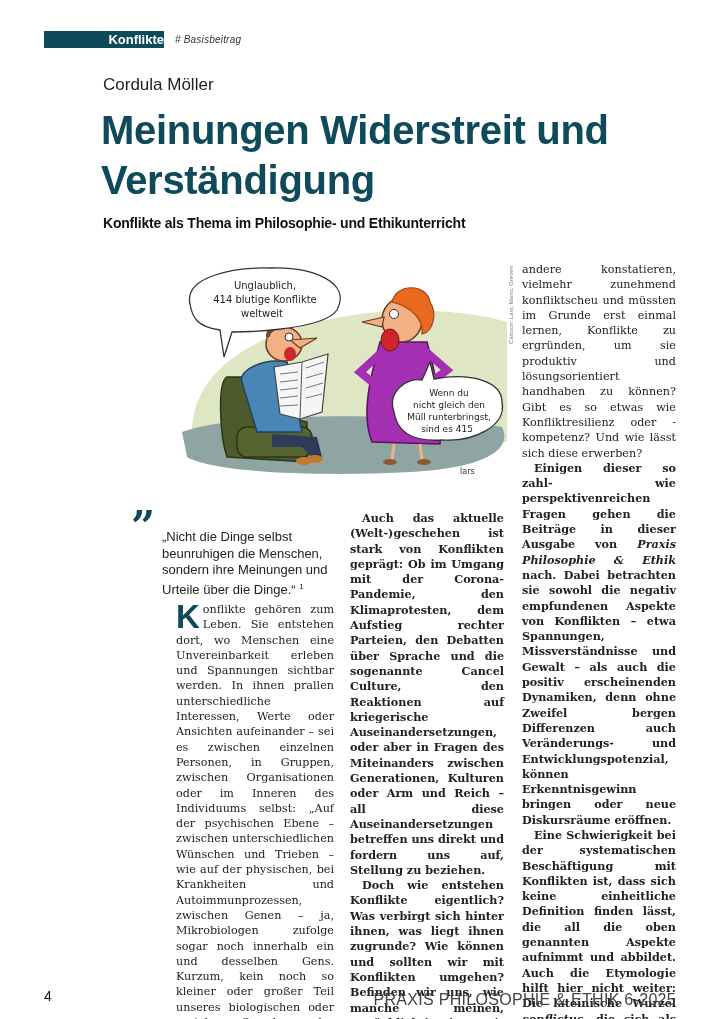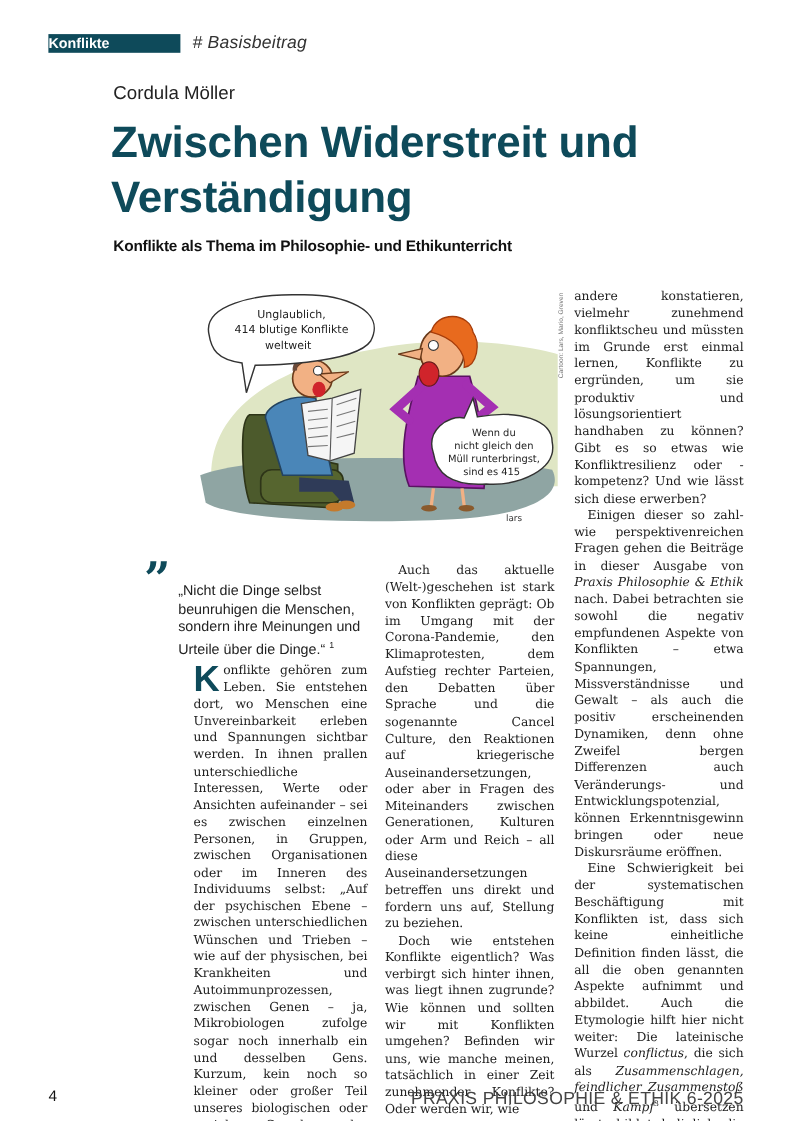--- a/index.html
+++ b/index.html
@@ -1,54 +1,54 @@
 <!DOCTYPE html>
 <html><head>
 <meta charset="utf-8">
 <style>
   html, body { margin: 0; padding: 0; background: #ffffff; }
   body { width: 720px; height: 1019px; position: relative; overflow: hidden; color: #222; }
   .sans { font-family: "Liberation Sans", "DejaVu Sans", sans-serif; }
   .serif { font-family: "DejaVu Serif", "Liberation Serif", serif; }
 
-  .tag-bar { position: absolute; left: 44px; top: 31px; width: 120px; height: 17px; background: #0e4a5a; color: #fff; font-weight: bold; font-size: 13px; text-align: left; line-height: 17px; }
-  .tag-hash { position: absolute; left: 175px; top: 31px; font-size: 16px; font-style: italic; color: #333; line-height: 17px; letter-spacing: 0.2px; }
+  .tag-bar { position: absolute; left: 44px; top: 31px; width: 120px; height: 17px; background: #0e4a5a; color: #fff; font-weight: bold; font-size: 13px; text-align: right; line-height: 17px; }
+  .tag-hash { position: absolute; left: 175px; top: 31px; font-size: 10px; font-style: italic; color: #333; line-height: 17px; letter-spacing: 0.2px; }
 
   .author { position: absolute; left: 103px; top: 75px; font-size: 17px; color: #222; }
   .title { position: absolute; left: 101px; top: 105px; width: 580px; font-size: 40px; line-height: 50px; font-weight: bold; color: #0e4a5a; letter-spacing: -0.3px; }
   .subtitle { position: absolute; left: 103px; top: 215px; font-size: 14px; font-weight: bold; color: #111; letter-spacing: -0.2px; }
 
   .cartoon { position: absolute; left: 172px; top: 262px; width: 345px; height: 225px; }
   .credit { position: absolute; left: 501px; top: 262px; width: 20px; height: 86px; }
   .credit span { position: absolute; left: 50%; top: 50%; transform: translate(-50%, -50%) rotate(-90deg); white-space: nowrap; font-size: 6px; color: #777; }
 
   .quote-mark { position: absolute; left: 131px; top: 507px; font-size: 42px; font-weight: bold; color: #0e4a5a; line-height: 40px; font-family: "DejaVu Serif", serif; }
   .quote { position: absolute; left: 162px; top: 513px; width: 180px; font-size: 13px; line-height: 16.5px; color: #222; margin-top: 16px; }
   .quote sup { font-size: 8px; }
 
   .col { position: absolute; font-size: 11.2px; line-height: 15.3px; text-align: justify; color: #222; hyphens: manual; }
   .col p { margin: 0; text-indent: 0; }
-  .col p.ind { text-indent: 12px; }
+  .col p.ind { text-indent: 12px; font-weight: bold; }
   .col1 { left: 176px; top: 602px; width: 158px; }
   .col2 { left: 350px; top: 511px; width: 154px; }
   .col3 { left: 522px; top: 262px; width: 154px; }
 
   .dropcap { float: left; font-size: 33px; line-height: 27px; font-weight: bold; color: #0e4a5a; margin: 1px 3px 0 0; font-family: "Liberation Sans", sans-serif; }
 
   .footer-page { position: absolute; left: 44px; top: 988px; font-size: 14px; color: #111; }
   .footer-journal { position: absolute; right: 44px; top: 991px; font-size: 16px; color: #444; letter-spacing: 0.3px; }
 </style>
 </head>
 <body>
 
 <div class="tag-bar sans">Konflikte</div>
 <div class="tag-hash sans"># Basisbeitrag</div>
 
 <div class="author sans">Cordula Möller</div>
-<div class="title sans">Zwischen Widerstreit und Verständigung</div>
+<div class="title sans">Meinungen Widerstreit und Verständigung</div>
 <div class="subtitle sans">Konflikte als Thema im Philosophie- und Ethikunterricht</div>
 
 <svg class="cartoon" viewBox="0 0 345 225" xmlns="http://www.w3.org/2000/svg">
   <g>
     <path d="M20 170 C 20 110, 80 70, 170 55 C 250 40, 320 55, 335 60 L 335 180 L 20 180 Z" fill="#dfe6c4"></path>
     <path d="M10 170 C 60 150, 250 150, 330 165 C 340 185, 320 205, 240 210 C 140 215, 40 210, 15 195 Z" fill="#8fa5a3"></path>
   </g>
   <g>
     <path d="M55 115 C 45 120, 48 175, 55 195 L 135 200 L 135 160 L 90 150 L 85 115 Z" fill="#4c5a2c" stroke="#2e3518" stroke-width="1.5"></path>
     <rect x="65" y="165" width="75" height="30" rx="10" fill="#56652f" stroke="#2e3518" stroke-width="1.5"></rect>

